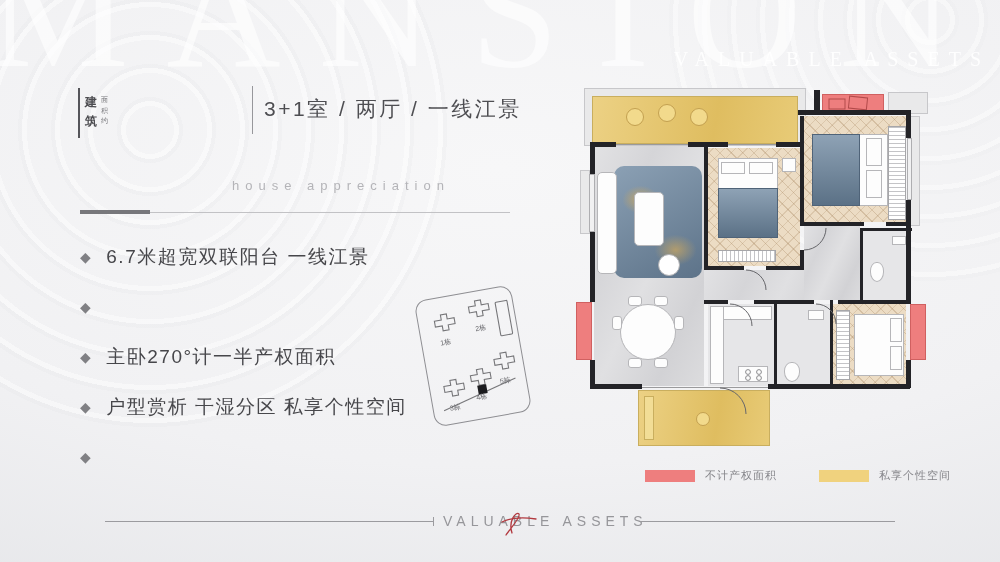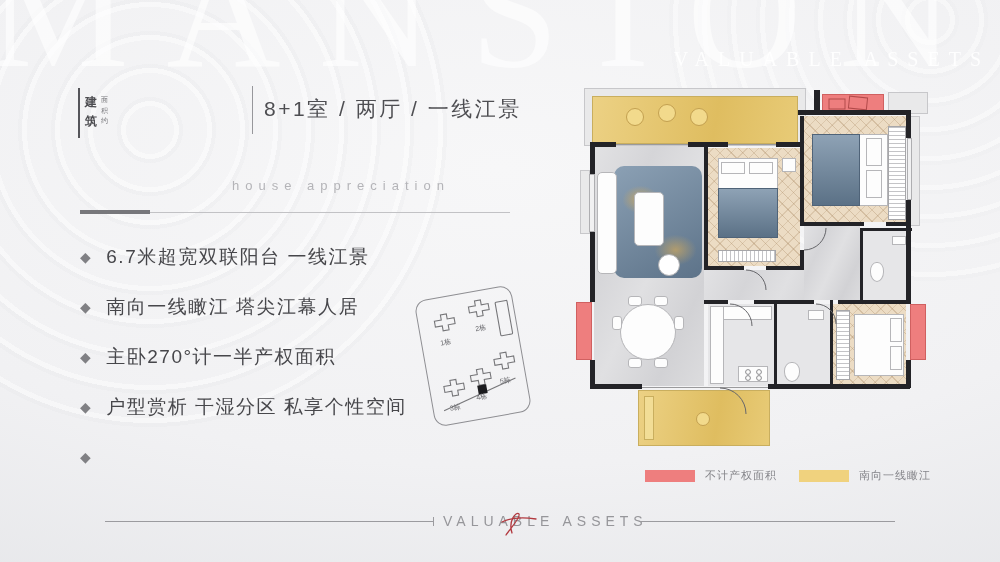--- a/index.html
+++ b/index.html
@@ -71,21 +71,21 @@
     radial-gradient(26px 20px at 30% 30%, rgba(206,168,94,.85), rgba(206,168,94,0) 70%),
     radial-gradient(30px 22px at 70% 75%, rgba(206,168,94,.7), rgba(206,168,94,0) 70%),
     linear-gradient(150deg,#8ba0b4,#5d7389);
     border-radius:10px;}
   .blanket{background:linear-gradient(#8ea2b5,#5b7186);border:1px solid #4f6378;}
   .chair{border-radius:50%;background:#f2da8c;border:1px solid #c3a050;}
   .stripes{background:repeating-linear-gradient(0deg,#fff 0 3px,#c4c4c7 3px 4px);border:1px solid #a6a6a9;}
   .stripesV{background:repeating-linear-gradient(90deg,#fff 0 3px,#c4c4c7 3px 4px);border:1px solid #a6a6a9;}
   .arcs{z-index:7;left:0;top:0;}
   
-  .legend{position:absolute;left:645px;top:468px;display:flex;gap:22px;align-items:center;}
+  .legend{position:absolute;left:645px;top:468px;display:flex;gap:42px;align-items:center;}
   .legend .item{display:flex;align-items:center;gap:10px;}
   .legend .sw{width:50px;height:12px;}
   .sw-red{background:#ee7e7e;}
   .sw-yellow{background:#f0d27e;}
   .legend .lab{font-size:11px;color:#85858a;letter-spacing:1px;}
   
   .footer{position:absolute;left:0;top:512px;width:1000px;height:24px;}
   .f-line-l{position:absolute;left:105px;top:9px;width:328px;height:1px;background:#9b9b9f;}
   .f-tick{position:absolute;left:433px;top:5px;width:1px;height:9px;background:#9b9b9f;}
   .f-text{position:absolute;left:443px;top:1px;font-size:14px;color:#96969a;letter-spacing:5px;white-space:nowrap;}
@@ -99,34 +99,33 @@
 
   <div class="ripple r1"></div>
   <div class="ripple r2"></div>
   <div class="wm-top">MANSION</div>
   <div class="wm-right">VALUABLE ASSETS</div>
 
   <div class="hdr-bar"></div>
   <div class="area-cn">建筑</div>
   <div class="area-cn2">面积约</div>
   <div class="hdr-div"></div>
-  <div class="unit-desc">8+1室 / 两厅 / 一线江景</div>
+  <div class="unit-desc">3+1室 / 两厅 / 一线江景</div>
 
   <div class="sec-sub">house appreciation</div>
   <div class="sec-underline-light"></div>
   <div class="sec-underline-dark"></div>
 
   <ul class="features">
     <li>
         <span class="dia">◆</span>
         <span>6.7米超宽双联阳台 一线江景</span>
       </li>
     <li>
         <span class="dia">◆</span>
-        <span>南向一线瞰江 塔尖江幕人居</span>
       </li>
     <li>
         <span class="dia">◆</span>
         <span>主卧270°计一半产权面积</span>
       </li>
     <li>
         <span class="dia">◆</span>
         <span>户型赏析 干湿分区 私享个性空间</span>
       </li>
     <li>
@@ -280,21 +279,21 @@
     </svg>
   </div>
 
   <div class="legend">
     <div class="item">
       <span class="sw sw-red"></span>
       <span class="lab">不计产权面积</span>
     </div>
     <div class="item">
       <span class="sw sw-yellow"></span>
-      <span class="lab">南向一线瞰江</span>
+      <span class="lab">私享个性空间</span>
     </div>
   </div>
 
   <div class="footer">
     <div class="f-line-l"></div>
     <div class="f-tick"></div>
     <div class="f-text">VALUABLE ASSETS</div>
     <svg class="f-script" width="44" height="34">
       <g fill="none" stroke="#b2393f" stroke-width="1.3" stroke-linecap="round">
         <path d="M14 28 C10 16 18 6 21 9 C23 12 12 24 8 30"></path>

